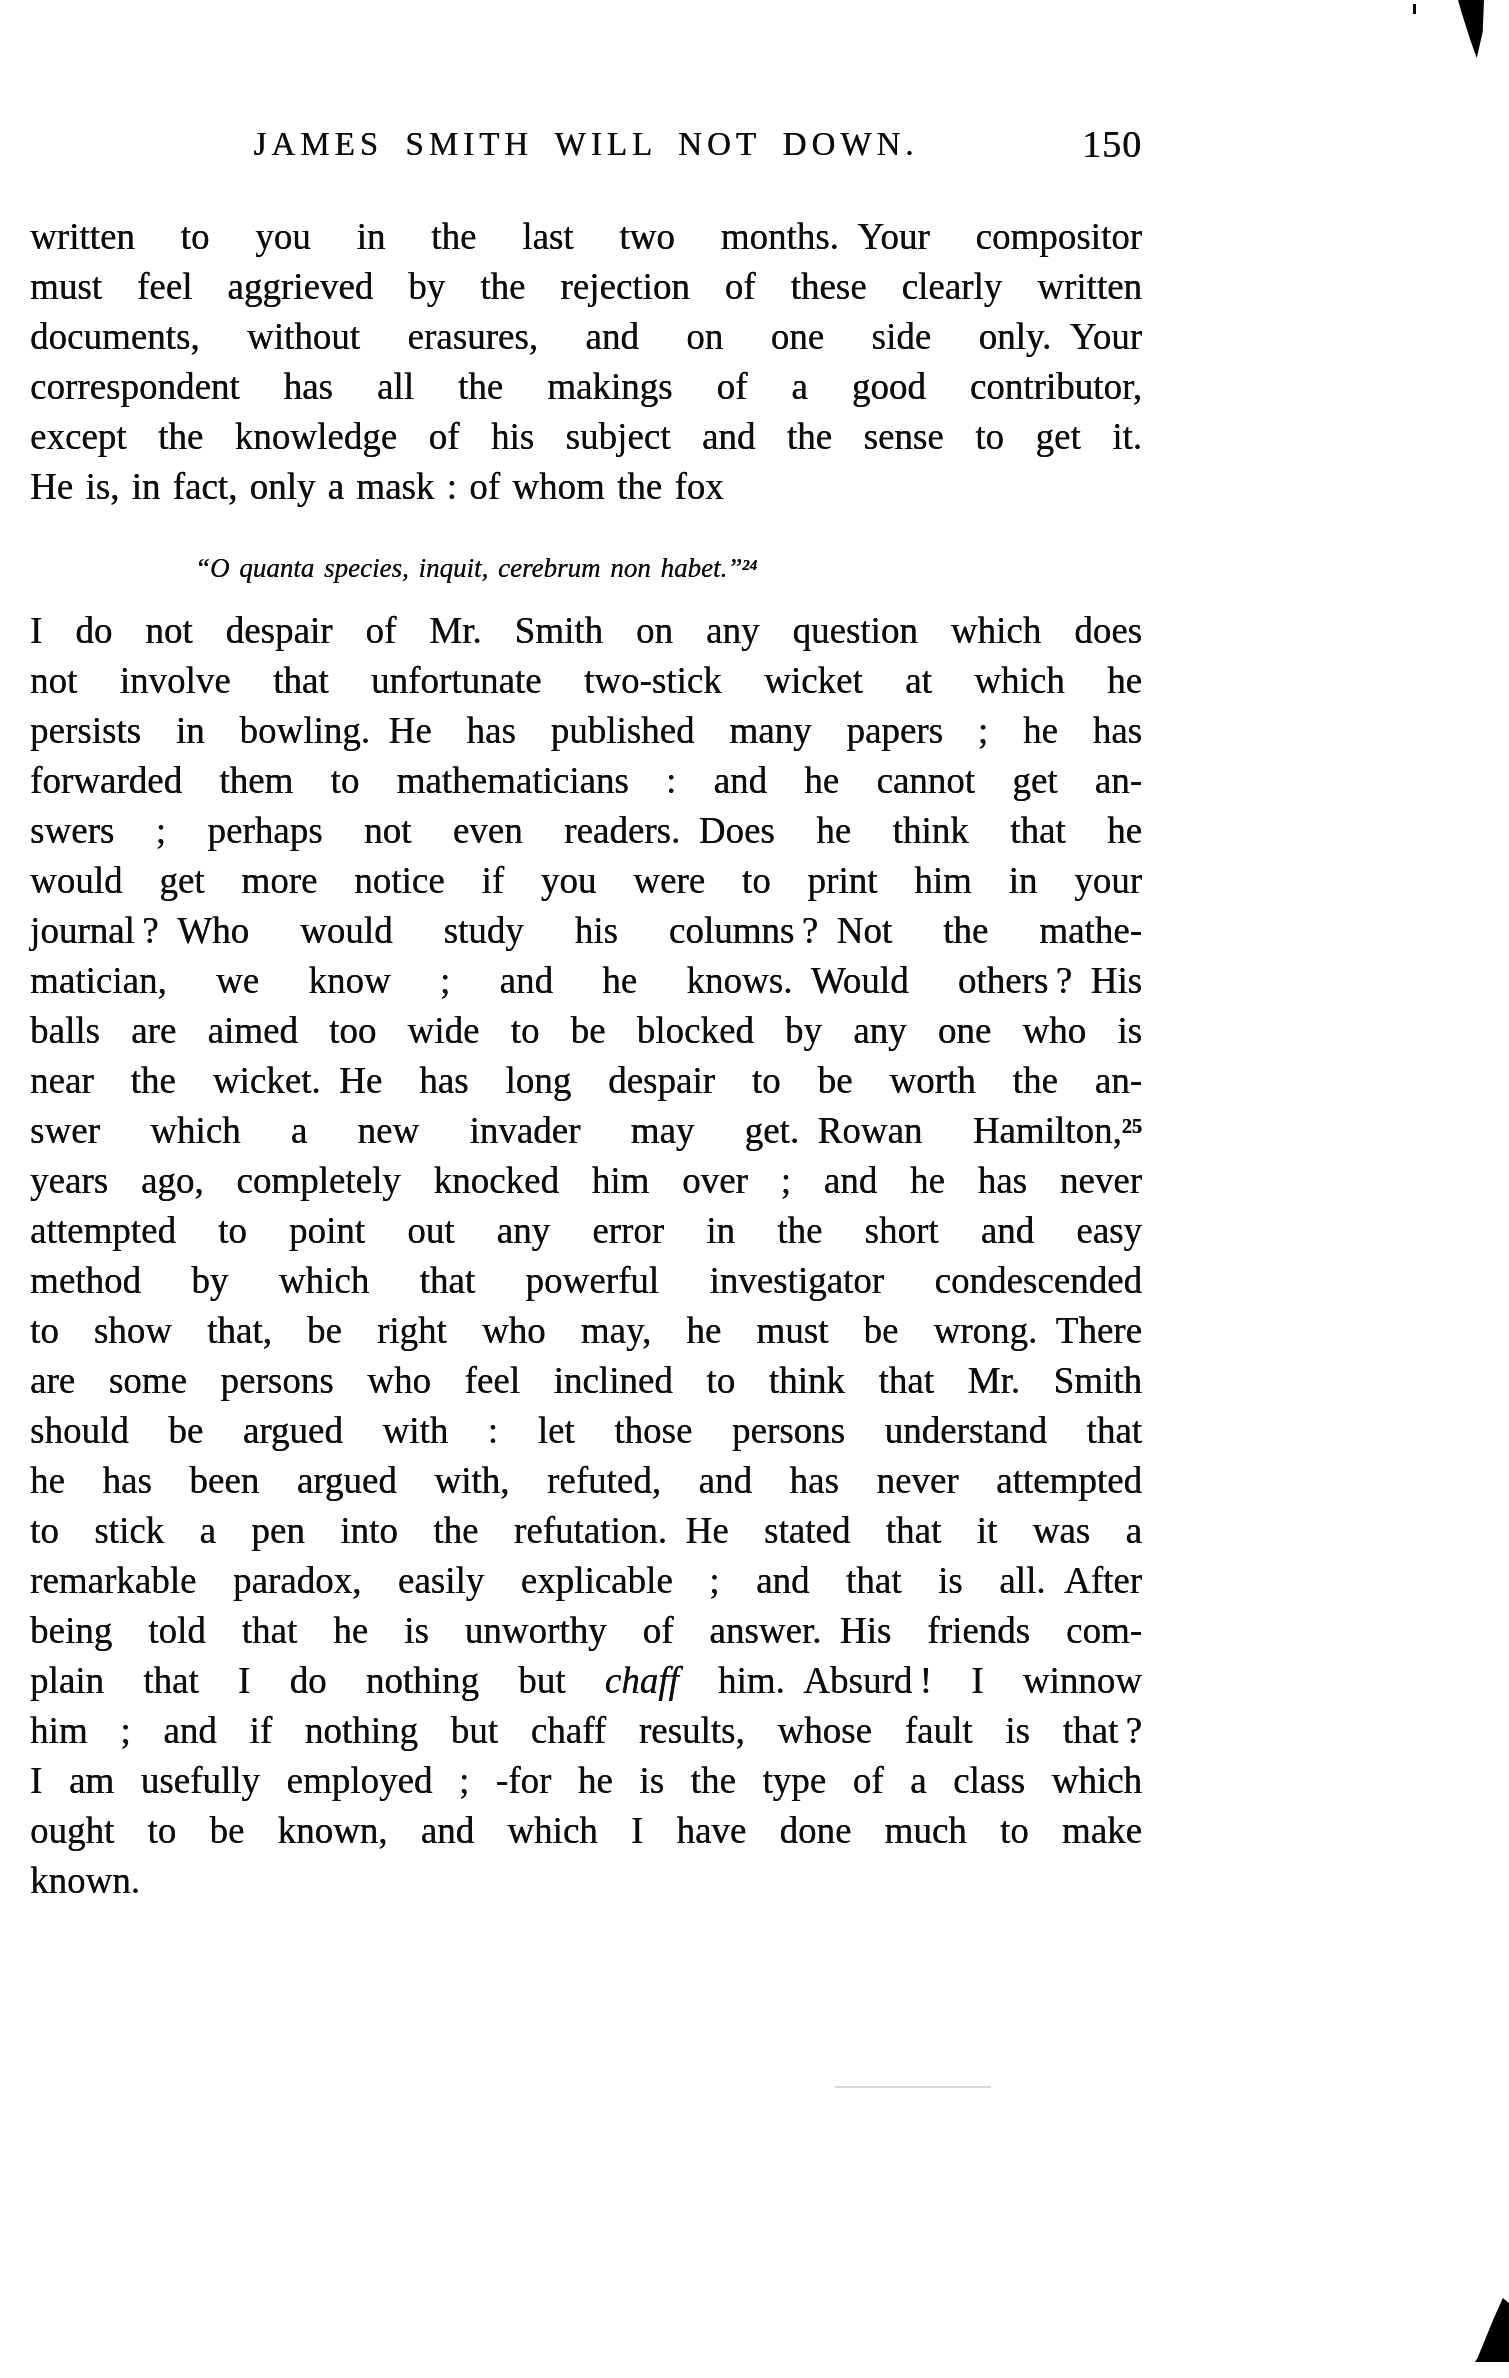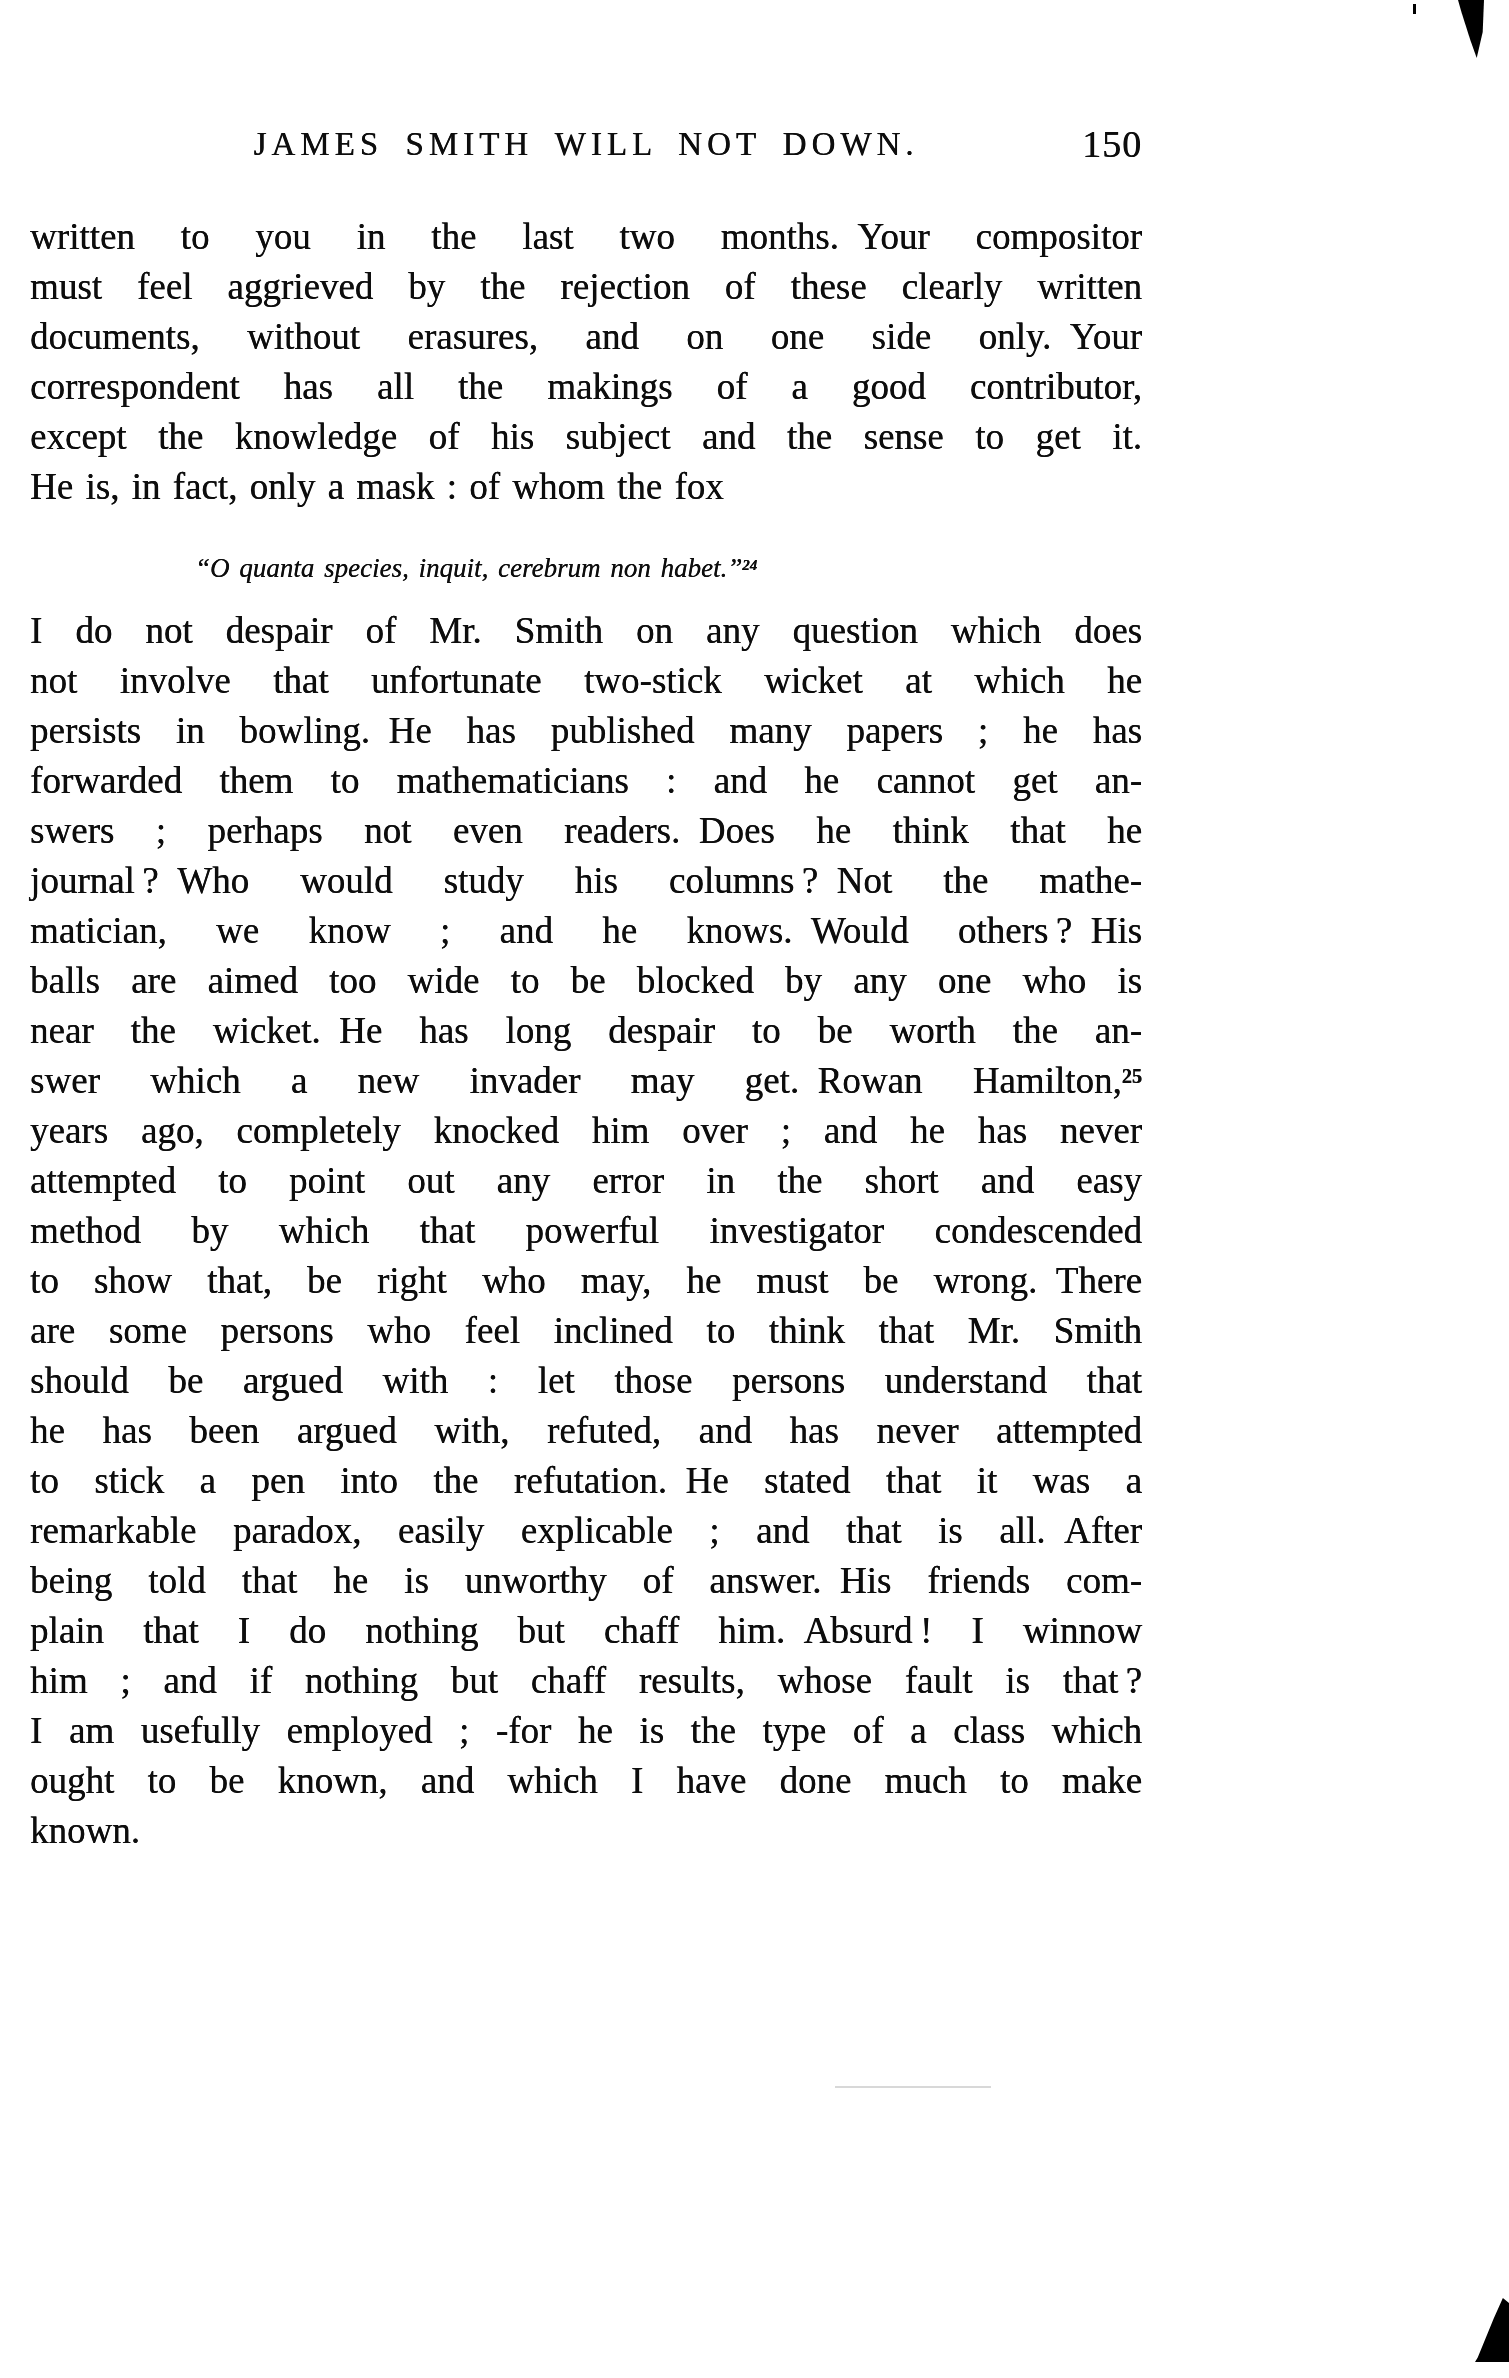--- a/index.html
+++ b/index.html
@@ -30,21 +30,21 @@
     font-size:37px;line-height:50px;word-spacing:3px;
     text-shadow:0.35px 0 0 currentColor;
   }
   .para1{top:212px;}
   .quoteblock{top:546px;padding-left:165px;font-size:27px;line-height:44px;font-style:italic;}
   .para2{top:606px;}
   .footnotes{top:1968px;font-size:31px;line-height:42px;}
   .footnotes .line{text-indent:95px;}
   .line{text-align:justify;text-align-last:justify;}
   .line.last{text-align-last:left;}
-  .i{}
+  .i{font-style:italic;}
   .sup{font-size:0.55em;vertical-align:0.5em;font-weight:700;line-height:0;}
   
   .artifact{position:absolute;background:#000;}
   .artifact-top-right{
     left:1458px;top:0;width:26px;height:58px;
     clip-path:polygon(0 0,100% 0,95% 55%,72% 100%,48% 70%,14% 22%);
   }
   .artifact-top-tick{left:1413px;top:4px;width:3px;height:10px;}
   .artifact-bottom-right{
     left:1475px;top:2298px;width:34px;height:64px;
@@ -77,20 +77,21 @@
   <div class="textblock bodytext quoteblock" style="position:absolute;">
       <div class="line last"><span>“O quanta species, inquit, cerebrum non habet.”</span><span class="sup">24</span></div>
     </div>
 
   <div class="textblock bodytext para2" style="position:absolute;">
       <div class="line"><span>I do not despair of Mr. Smith on any question which does</span></div>
       <div class="line"><span>not involve that unfortunate two-stick wicket at which he</span></div>
       <div class="line"><span>persists in bowling. He has published many papers ; he has</span></div>
       <div class="line"><span>forwarded them to mathematicians : and he cannot get an-</span></div>
       <div class="line"><span>swers ; perhaps not even readers. Does he think that he</span></div>
+      <div class="line"><span>would get more notice if you were to print him in your</span></div>
       <div class="line"><span>journal ? Who would study his columns ? Not the mathe-</span></div>
       <div class="line"><span>matician, we know ; and he knows. Would others ? His</span></div>
       <div class="line"><span>balls are aimed too wide to be blocked by any one who is</span></div>
       <div class="line"><span>near the wicket. He has long despair to be worth the an-</span></div>
       <div class="line"><span>swer which a new invader may get. Rowan Hamilton,</span><span class="sup">25</span></div>
       <div class="line"><span>years ago, completely knocked him over ; and he has never</span></div>
       <div class="line"><span>attempted to point out any error in the short and easy</span></div>
       <div class="line"><span>method by which that powerful investigator condescended</span></div>
       <div class="line"><span>to show that, be right who may, he must be wrong. There</span></div>
       <div class="line"><span>are some persons who feel inclined to think that Mr. Smith</span></div>

